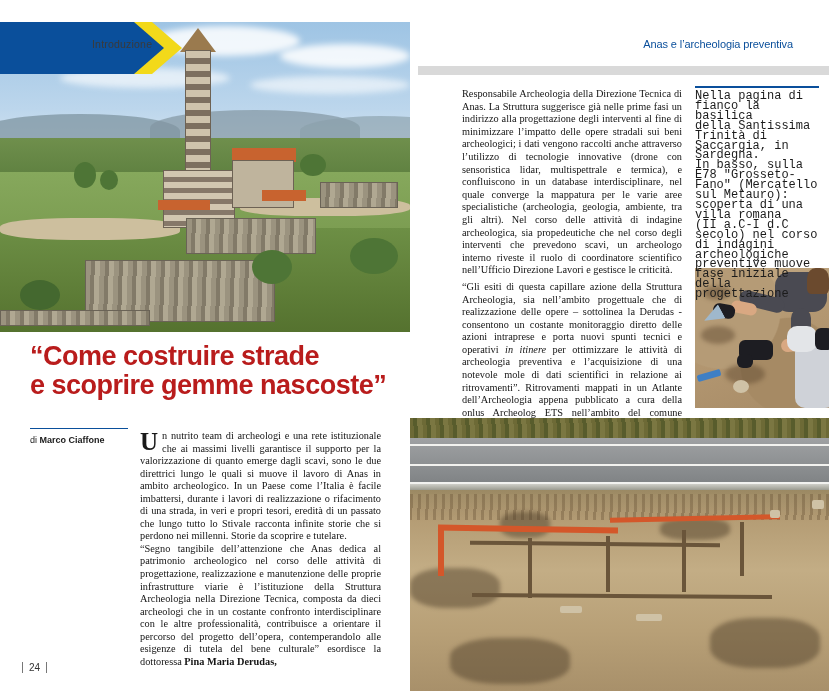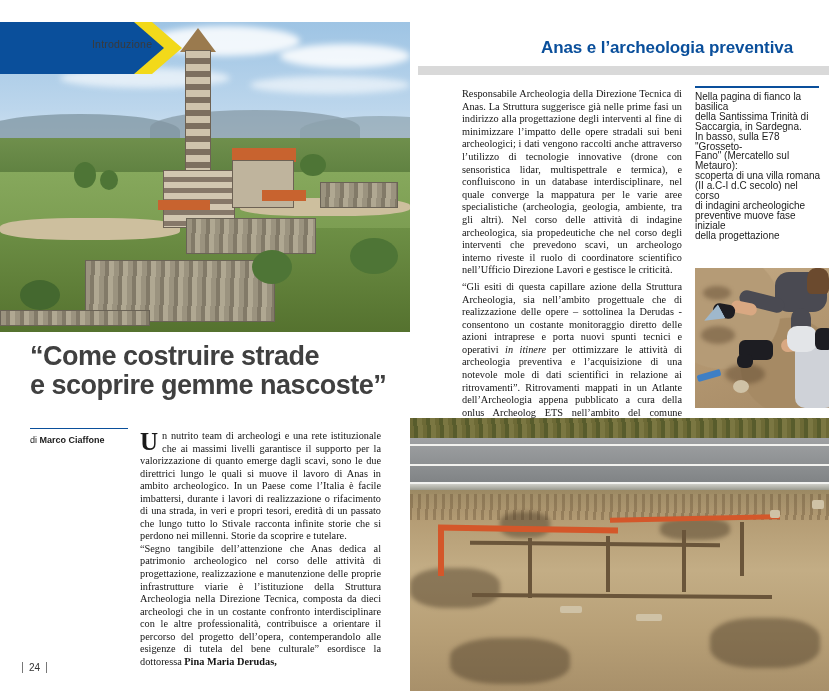--- a/index.html
+++ b/index.html
@@ -36,21 +36,21 @@
   .nave{position:absolute;left:232px;top:138px;width:62px;height:48px;background:#bfb49d;border:1px solid #6d6254;box-sizing:border-box;}
   .roof-red{position:absolute;background:#c8632f;}
   .ruinwall{position:absolute;background:repeating-linear-gradient(92deg,#9b937f 0 5px,#827a68 5px 9px,#b0a892 9px 14px);
       border:1px solid #6a6356;box-sizing:border-box;}
   .bush{position:absolute;border-radius:50%;background:#4e7536;}
   .path{position:absolute;background:#cdbf9e;border-radius:40%;}
 
   
   .headline{position:absolute;left:30px;top:342px;width:372px;z-index:5;
       font-family:"Liberation Sans", sans-serif;font-weight:bold;
-      font-size:27px;line-height:29px;color:#404040;letter-spacing:-.5px;}
+      font-size:27px;line-height:29px;color:#b91c1c;letter-spacing:-.5px;}
   .headline .l2{display:block;}
 
   .byline{position:absolute;left:30px;top:414px;width:108px;z-index:5;
       font-family:"Liberation Sans", sans-serif;font-size:9px;color:#1a1a1a;margin-top:21px;}
   .byline .di{font-weight:normal;}
   .byline b{font-weight:bold;}
   .byline-rule{position:absolute;left:30px;top:428px;width:98px;height:1px;background:#0a4f9b;z-index:5;}
 
   
   .body-left{position:absolute;left:140px;top:430px;width:241px;z-index:5;
@@ -61,34 +61,34 @@
   .body-left p{margin:0;}
   .body-left b{font-weight:bold;}
 
   
   .folio{position:absolute;left:22px;bottom:18px;z-index:6;
       font-family:"Liberation Sans", sans-serif;font-size:10px;color:#333;}
   .folio span{padding:0 6px;border-left:1px solid #777;border-right:1px solid #777;}
 
   
   .rh-title{position:absolute;right:36px;top:38px;z-index:6;
-      font-family:"Liberation Sans", sans-serif;font-weight:bold;font-size:17px;
+      font-family:"Liberation Sans", sans-serif;font-weight:normal;font-size:11px;
       color:#0a4f9b;letter-spacing:-.1px;}
   .rh-band{position:absolute;left:418px;top:66px;width:411px;height:9px;background:#d9d9d9;z-index:4;}
 
   
   .body-right{position:absolute;left:458px;top:84px;width:228px;z-index:5;
       font-size:10.3px;line-height:12.6px;text-align:justify;color:#141414;}
   .body-right p{margin:4px;}
   .body-right i{font-style:italic;}
 
   
   .cap-rule{position:absolute;left:695px;top:86px;width:124px;height:2px;background:#0a4f9b;z-index:6;}
   .caption{position:absolute;left:695px;top:92px;width:126px;z-index:6;
-      font-family:Liberation Sans, sans-serif;font-size:10px;line-height:9.9px;
+      font-family:Liberation Mono, monospace;font-size:12px;line-height:9.9px;
       color:#1b1b1b;}
   .caption p{margin:0;}
 
   
   .photo-arch{position:absolute;left:695px;top:268px;width:134px;height:140px;overflow:hidden;z-index:5;}
   .dirt{position:absolute;inset:0;background:
       radial-gradient(circle at 20% 30%, #b59b76 0 40%, transparent 41%),
       radial-gradient(circle at 70% 70%, #a68a64 0 35%, transparent 36%),
       linear-gradient(160deg,#c4ab86 0%,#b49872 45%,#a78b66 100%);}
   .dirt-spot{position:absolute;border-radius:50%;background:rgba(90,68,45,.45);filter:blur(2px);}

